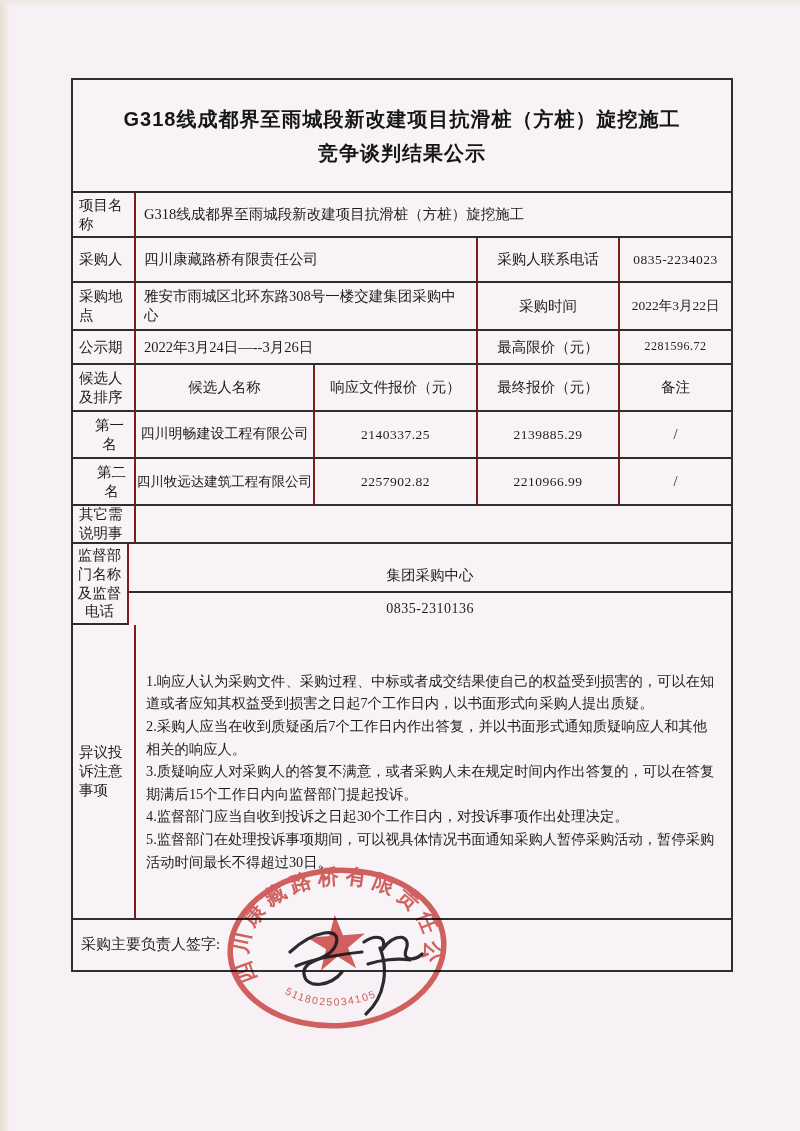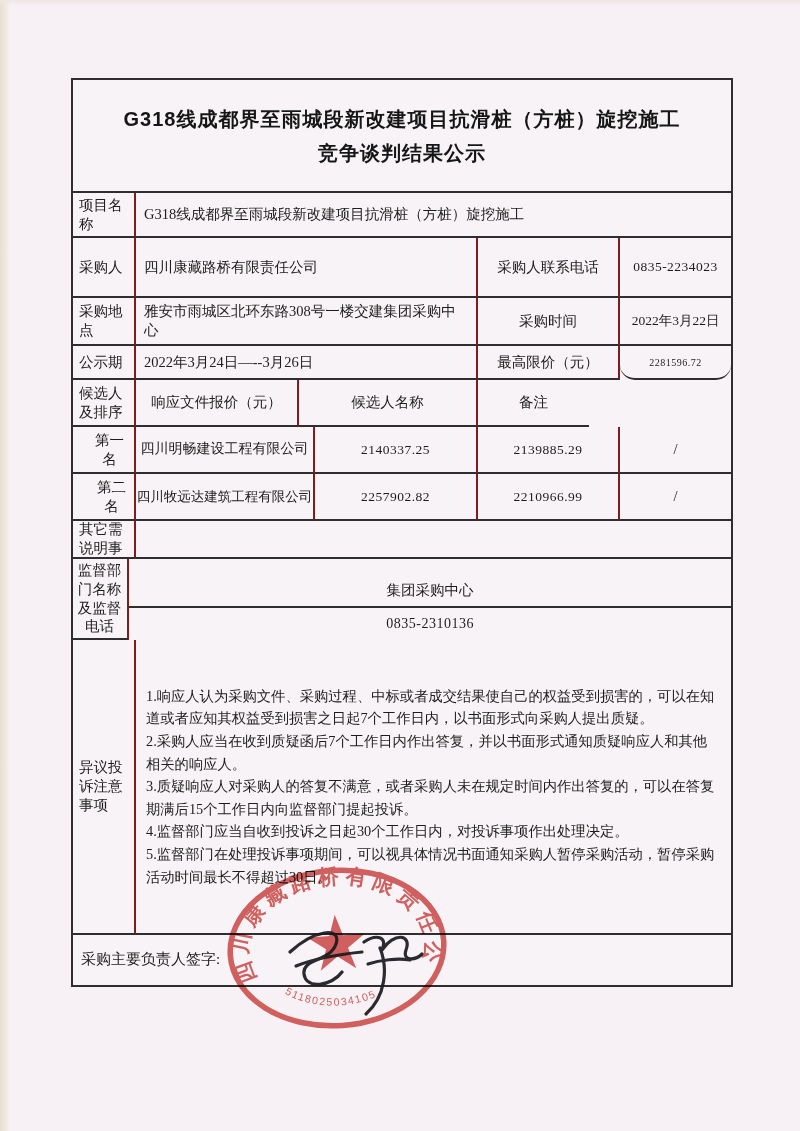--- a/index.html
+++ b/index.html
@@ -30,21 +30,21 @@
   .lab{width:63px;padding:2px 4px 2px 6px;}
   .cen{justify-content:center;text-align:center;}
   .lft{padding-left:8px;padding-right:6px;}
   .title-cell{
     height:113px;width:658px;box-sizing:border-box;border-bottom:2px solid #2e2e2e;
     display:flex;flex-direction:column;align-items:center;justify-content:center;
     font-weight:bold;font-size:20px;letter-spacing:1px;line-height:1.7;
     font-family:"Liberation Sans","DejaVu Sans",sans-serif;color:#161616;
   }
   .num{font-size:13.5px;letter-spacing:0.5px;}
-  .small-num{font-size:10px;letter-spacing:0.5px;border-radius:15px;}
+  .small-num{font-size:12px;letter-spacing:0.5px;}
   .sup-wrap{display:flex;flex-direction:column;width:689px;margin-top:15px;}
   .sup-row{box-sizing:border-box;display:flex;align-items:center;justify-content:center;font-size:14.5px;}
   .objection-text{
     white-space:pre-wrap;font-size:14.3px;line-height:1.58;
     padding:6px 10px 6px 10px;align-items:center;
   }
   .sig-row{height:50px;align-items:center;}
   .sig-cell{width:658px;border-right:none;border-bottom:none;font-size:15px;}
   .seal{
     position:absolute;left:221px;top:862px;width:232px;height:172px;
@@ -67,21 +67,21 @@
   <div class="title-cell">
     <div>G318线成都界至雨城段新改建项目抗滑桩（方桩）旋挖施工</div>
     <div>竞争谈判结果公示</div>
   </div>
 
   <div class="row" style="height:45px">
     <div class="c lab">项目名称</div>
     <div class="c last lft" style="width:595px">G318线成都界至雨城段新改建项目抗滑桩（方桩）旋挖施工</div>
   </div>
 
-  <div class="row" style="height:60px">
+  <div class="row" style="height:45px">
     <div class="c lab">采购人</div>
     <div class="c lft" style="width:342px">四川康藏路桥有限责任公司</div>
     <div class="c cen" style="width:142px">采购人联系电话</div>
     <div class="c last cen num" style="width:111px">0835-2234023</div>
   </div>
 
   <div class="row" style="height:48px">
     <div class="c lab">采购地点</div>
     <div class="c lft" style="width:342px">雅安市雨城区北环东路308号一楼交建集团采购中心</div>
     <div class="c cen" style="width:142px">采购时间</div>
@@ -90,22 +90,23 @@
 
   <div class="row" style="height:34px">
     <div class="c lab">公示期</div>
     <div class="c lft" style="width:342px">2022年3月24日—--3月26日</div>
     <div class="c cen" style="width:142px">最高限价（元）</div>
     <div class="c last cen small-num" style="width:111px">2281596.72</div>
   </div>
 
   <div class="row" style="height:47px">
     <div class="c lab">候选人及排序</div>
+    <div class="c cen" style="width:179px">候选人名称</div>
     <div class="c cen" style="width:163px">响应文件报价（元）</div>
-    <div class="c cen" style="width:179px">候选人名称</div>
+    <div class="c cen" style="width:142px">最终报价（元）</div>
     <div class="c last cen" style="width:111px">备注</div>
   </div>
 
   <div class="row" style="height:47px">
     <div class="c lab cen" style="padding-left:16px">第一名</div>
     <div class="c cen" style="width:179px;font-size:14px">四川明畅建设工程有限公司</div>
     <div class="c cen num" style="width:163px">2140337.25</div>
     <div class="c cen num" style="width:142px">2139885.29</div>
     <div class="c last cen" style="width:111px">/</div>
   </div>

